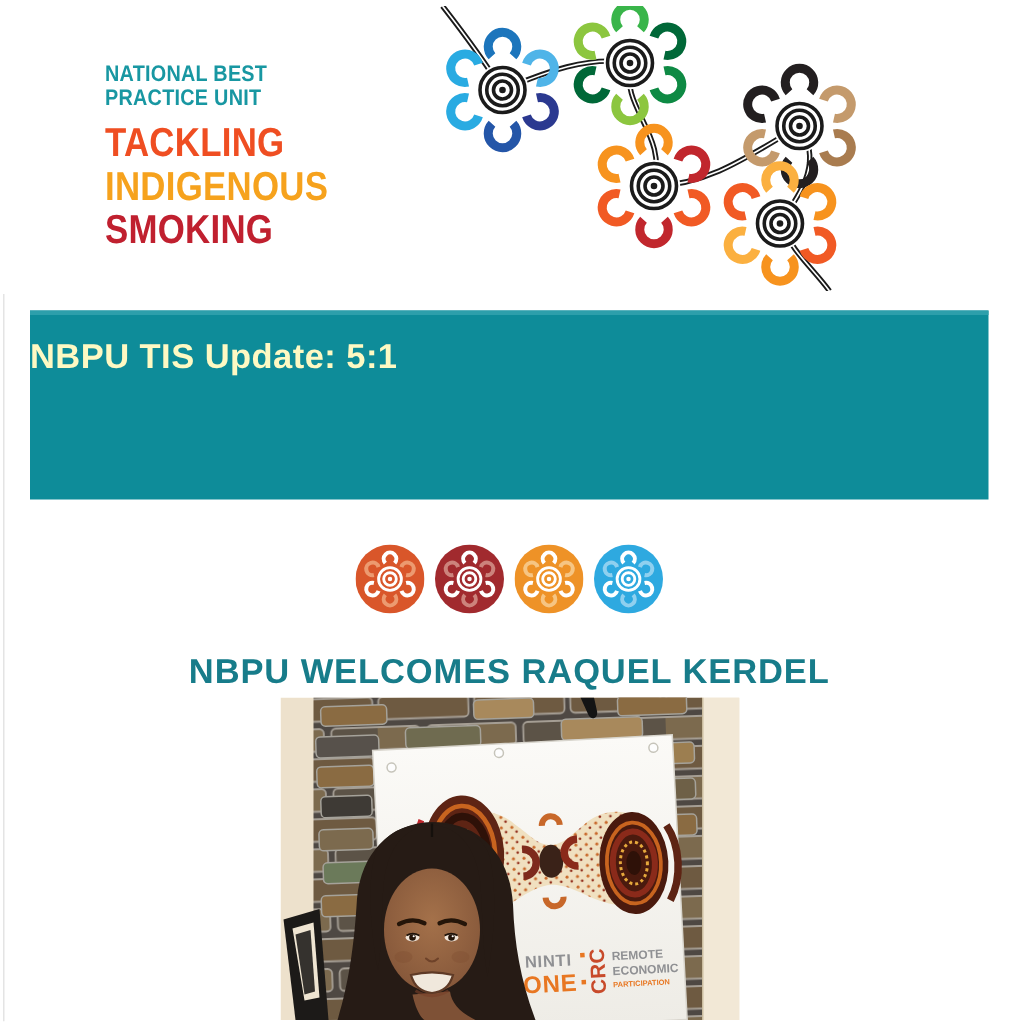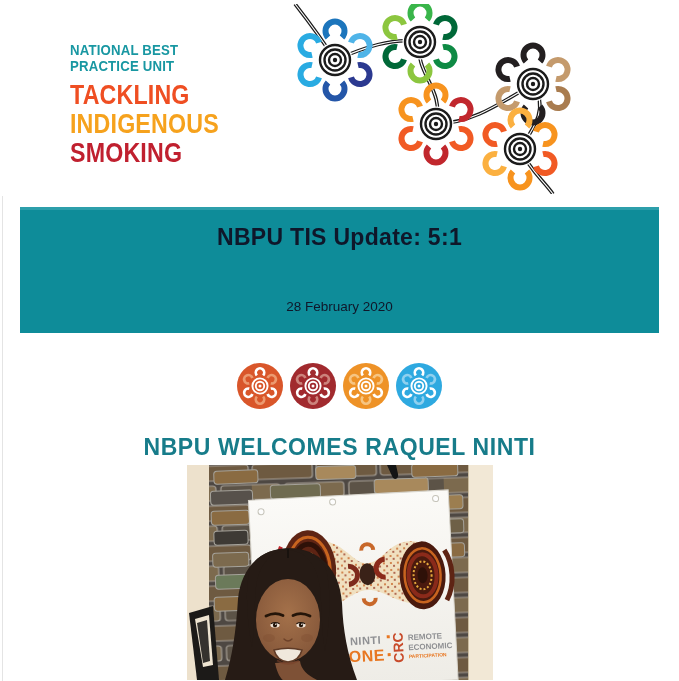--- a/index.html
+++ b/index.html
@@ -26,21 +26,21 @@
     transform: scaleX(0.86); transform-origin: left top; letter-spacing: 0.2px;
   }
   .logo-word.w1 { color: #ef4e22; margin-top: 8px; }
   .logo-word.w2 { color: #f6a21d; }
   .logo-word.w3 { color: #c0202f; }
   .header-art { position: absolute; left: 293px; top: 4px; }
   
   .banner {
     margin: 11px 20px 0 20px; height: 126px;
     background: #0e8c99; border-top: 3px solid #2d9fab;
-    text-align: center; color: #0f172a;
+    color: #fef9c3;
   }
   .banner-title { padding-top: 14px; font-size: 23px; font-weight: bold; letter-spacing: 0.3px; }
   .banner-date { margin-top: 48px; font-size: 13.5px; }
   
   .icon-row { margin-top: 30px; display: flex; justify-content: center; gap: 7px; }
   .icon-row svg { display: block; }
   
   .article-heading {
     margin-top: 25px; text-align: center;
     color: #177c8a; font-size: 23px; font-weight: bold; letter-spacing: 0.6px;
@@ -162,21 +162,20 @@
         <circle r="10.5" fill="none" stroke="#1b1b1b" stroke-width="2.4"></circle>
         <circle r="6" fill="none" stroke="#1b1b1b" stroke-width="2.4"></circle>
           <circle r="2.2" fill="#1b1b1b"></circle>
       </g>
     </g>
   </svg>
 </div>
 
 <div class="banner">
   <div class="banner-title">NBPU TIS Update: 5:1</div>
-  <div class="banner-date">28 February 2020</div>
 </div>
 
 <div class="icon-row">
 
   <svg width="46" height="46" viewBox="-23 -23 46 46">
     <defs>
         <path id="petalS" d="M -3.1,2.9 A 4.2,4.2 0 1 1 3.1,2.9" fill="none" stroke-width="2.7"></path>
       </defs>
     <circle r="23" fill="#d9562a"></circle>
     <g stroke="#ffffff">
@@ -239,21 +238,21 @@
       <use href="#petalS" transform="translate(11.7,-6.75) rotate(60)"></use>
       <use href="#petalS" transform="translate(0,13.5) rotate(180)"></use>
       <use href="#petalS" transform="translate(-11.7,-6.75) rotate(300)"></use>
     </g>
     <circle r="7.6" fill="none" stroke="#fff" stroke-width="1.9"></circle>
     <circle r="4.2" fill="none" stroke="#fff" stroke-width="1.9"></circle>
     <circle r="1.5" fill="#fff"></circle>
   </svg>
 </div>
 
-<div class="article-heading">NBPU WELCOMES RAQUEL NINTI</div>
+<div class="article-heading">NBPU WELCOMES RAQUEL KERDEL</div>
 
 <div class="photo-wrap">
 
   <svg width="306" height="215" viewBox="0 0 306 215">
     <defs>
       <pattern id="bricks" width="64" height="40" patternUnits="userSpaceOnUse" patternTransform="rotate(-2)">
         <rect width="64" height="40" fill="#4e4843"></rect>
         <rect x="1" y="2" width="60" height="15" rx="3" fill="#6e5a41" stroke="#a59e94" stroke-width="1.2"></rect>
         <rect x="-32" y="22" width="60" height="15" rx="3" fill="#7c6a4e" stroke="#a59e94" stroke-width="1.2"></rect>
         <rect x="33" y="22" width="60" height="15" rx="3" fill="#5c5347" stroke="#a59e94" stroke-width="1.2"></rect>

